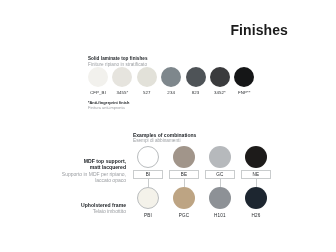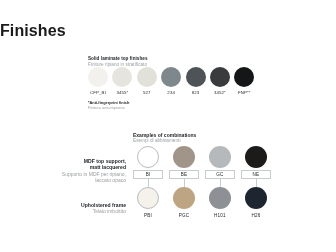--- a/index.html
+++ b/index.html
@@ -7,22 +7,22 @@
     width: 336px; height: 252px;
     background: #ffffff;
     font-family: "Liberation Sans", sans-serif;
     overflow: hidden;
   }
   #page { position: relative; width: 336px; height: 252px; background: #fff; }
 
   
   .page-title {
     position: absolute; top: 22px; left: 0; width: 288px;
-    text-align: left;
-    font-size: 16px; font-weight: 700; color: #1b1b1b;
+    text-align: right;
+    font-size: 14px; font-weight: 700; color: #1b1b1b;
     letter-spacing: 0.1px;
   }
 
   
   .sec1 { position: absolute; left: 88px; top: 56px; width: 176px; }
   .sec1-head-en {
     font-size: 4.6px; font-weight: 700; color: #23272b;
     letter-spacing: 0.05px; line-height: 5.6px;
   }
   .sec1-head-it {

